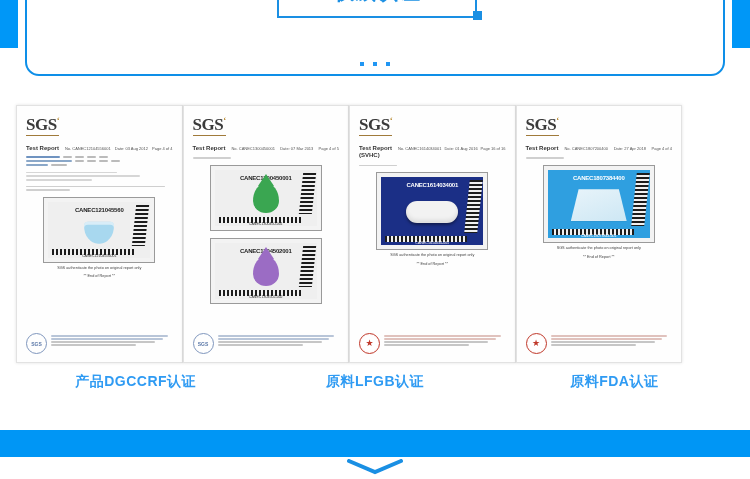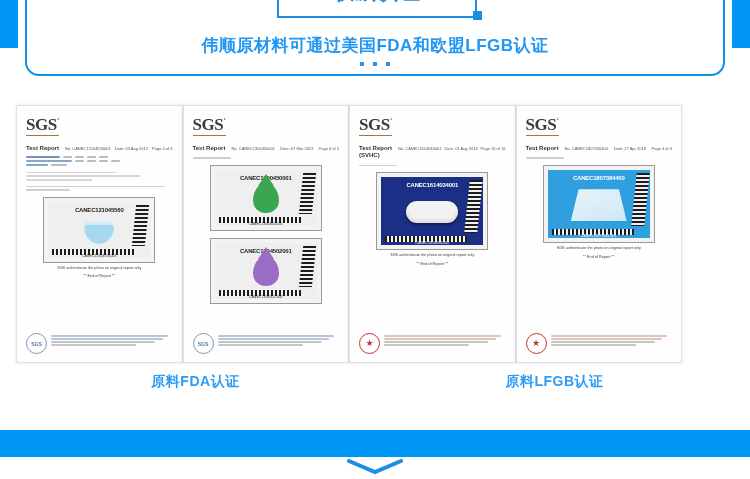--- a/index.html
+++ b/index.html
@@ -232,21 +232,20 @@
     <div class="edge-block left"></div>
     <div class="edge-block right"></div>
 
     <div class="frame"></div>
 
     <div class="title-box">
       <span class="title-text">权威认证</span>
     </div>
     <div class="title-corner-dot"></div>
 
-    <div class="subtitle">伟顺原材料可通过美国FDA和欧盟LFGB认证</div>
 
     <div class="dots">
       <span></span>
       <span></span>
       <span></span>
     </div>
   </div>
 
   <div class="certs">
 
@@ -432,22 +431,23 @@
             <div class="fl w2 rose"></div>
             <div class="fl w3"></div>
             <div class="fl w4"></div>
         </div>
       </div>
     </div>
 
   </div>
 
   <div class="captions">
+    <div class="caption">产品DGCCRF认证</div>
+    <div class="caption">原料LFGB认证</div>
     <div class="caption">原料FDA认证</div>
-    <div class="caption">原料LFGB认证</div>
   </div>
 
   <div class="blue-bar"></div>
   <div class="chevron">
     <svg width="60" height="16" viewBox="0 0 60 16">
       <path d="M4 2 L30 13 L56 2" fill="none" stroke="#1a8fe3" stroke-width="4" stroke-linecap="round"></path>
     </svg>
   </div>
 
 </div>

